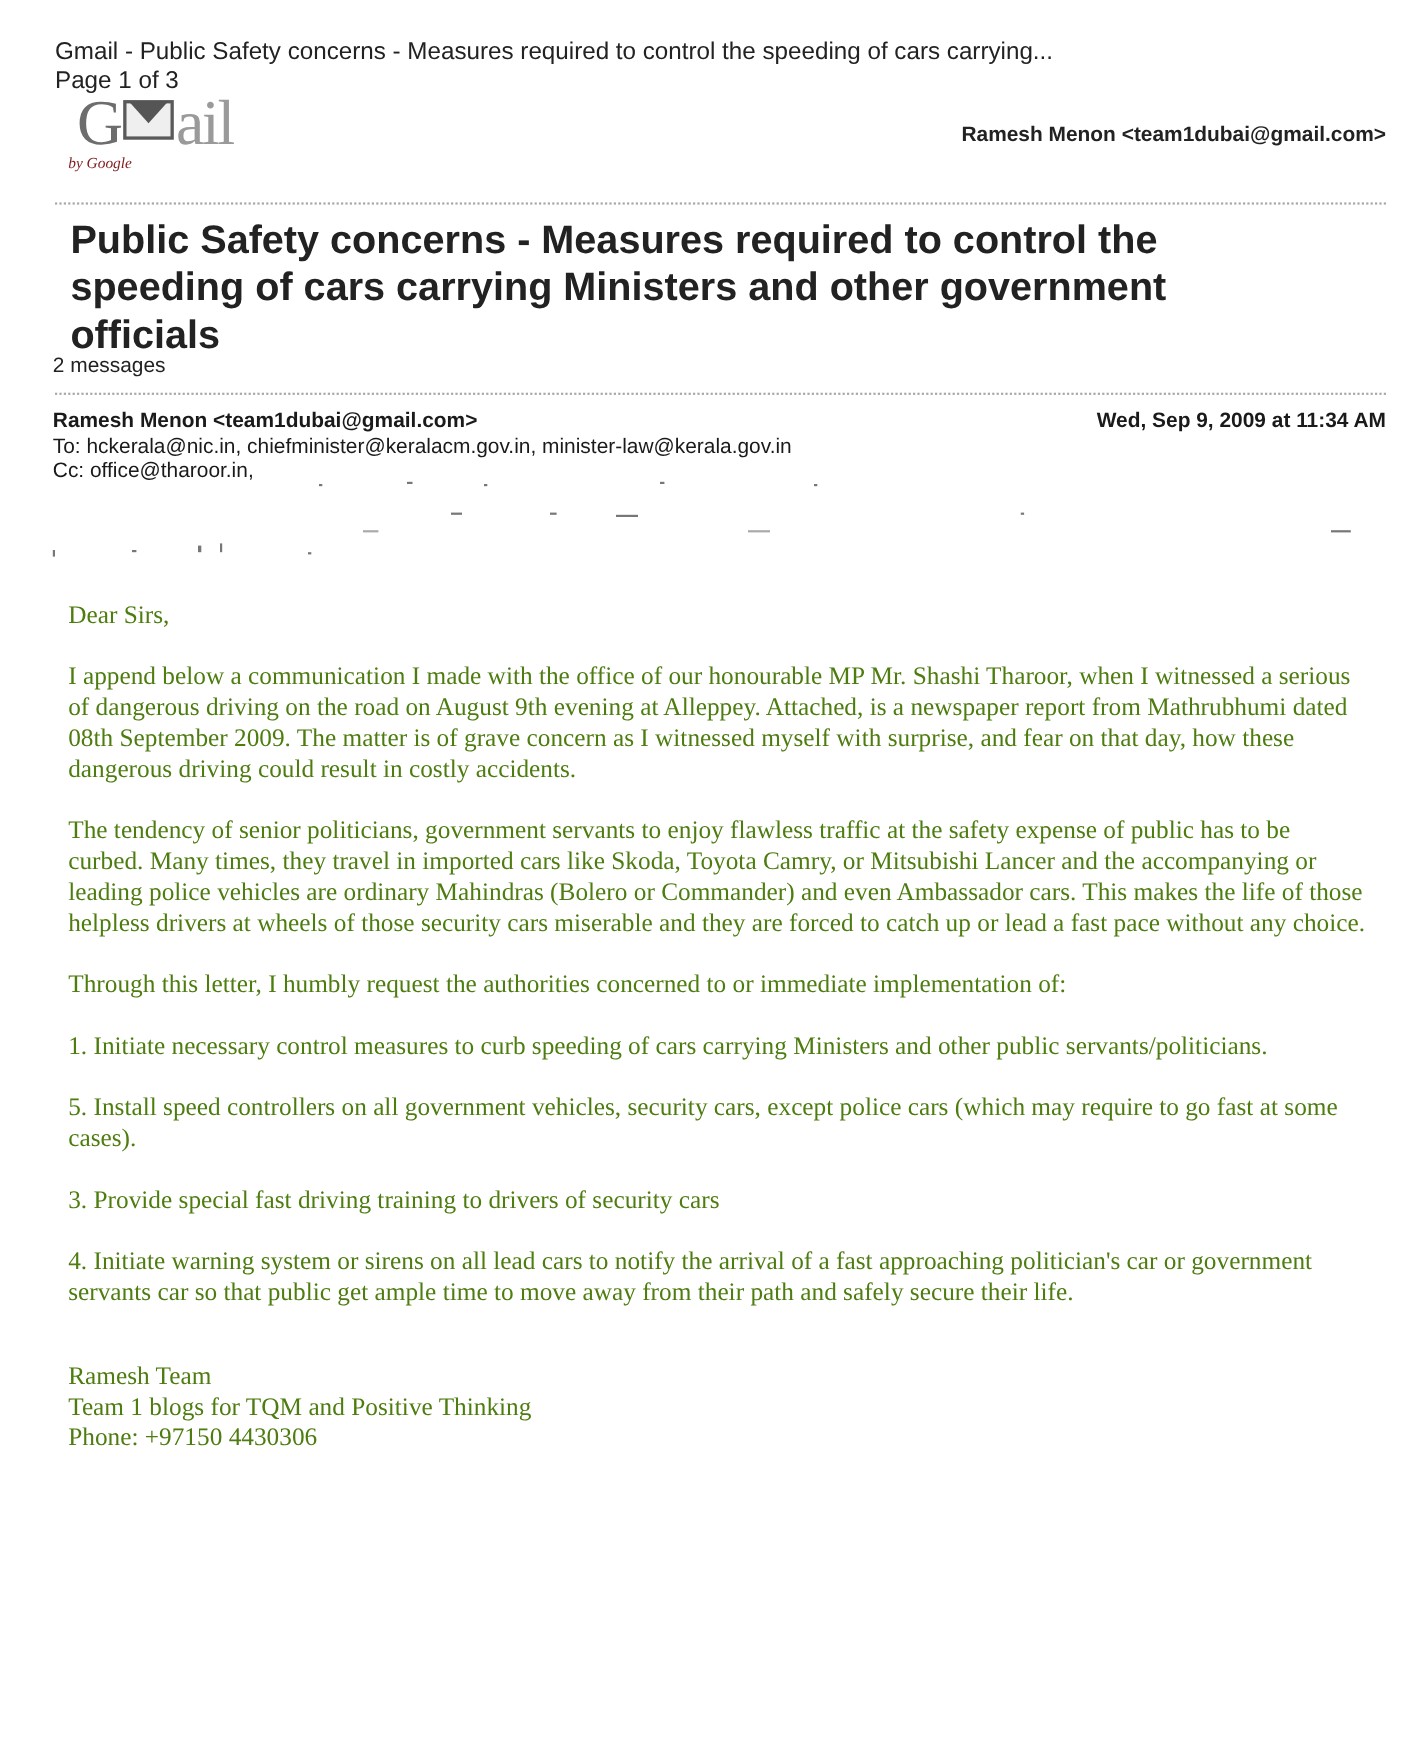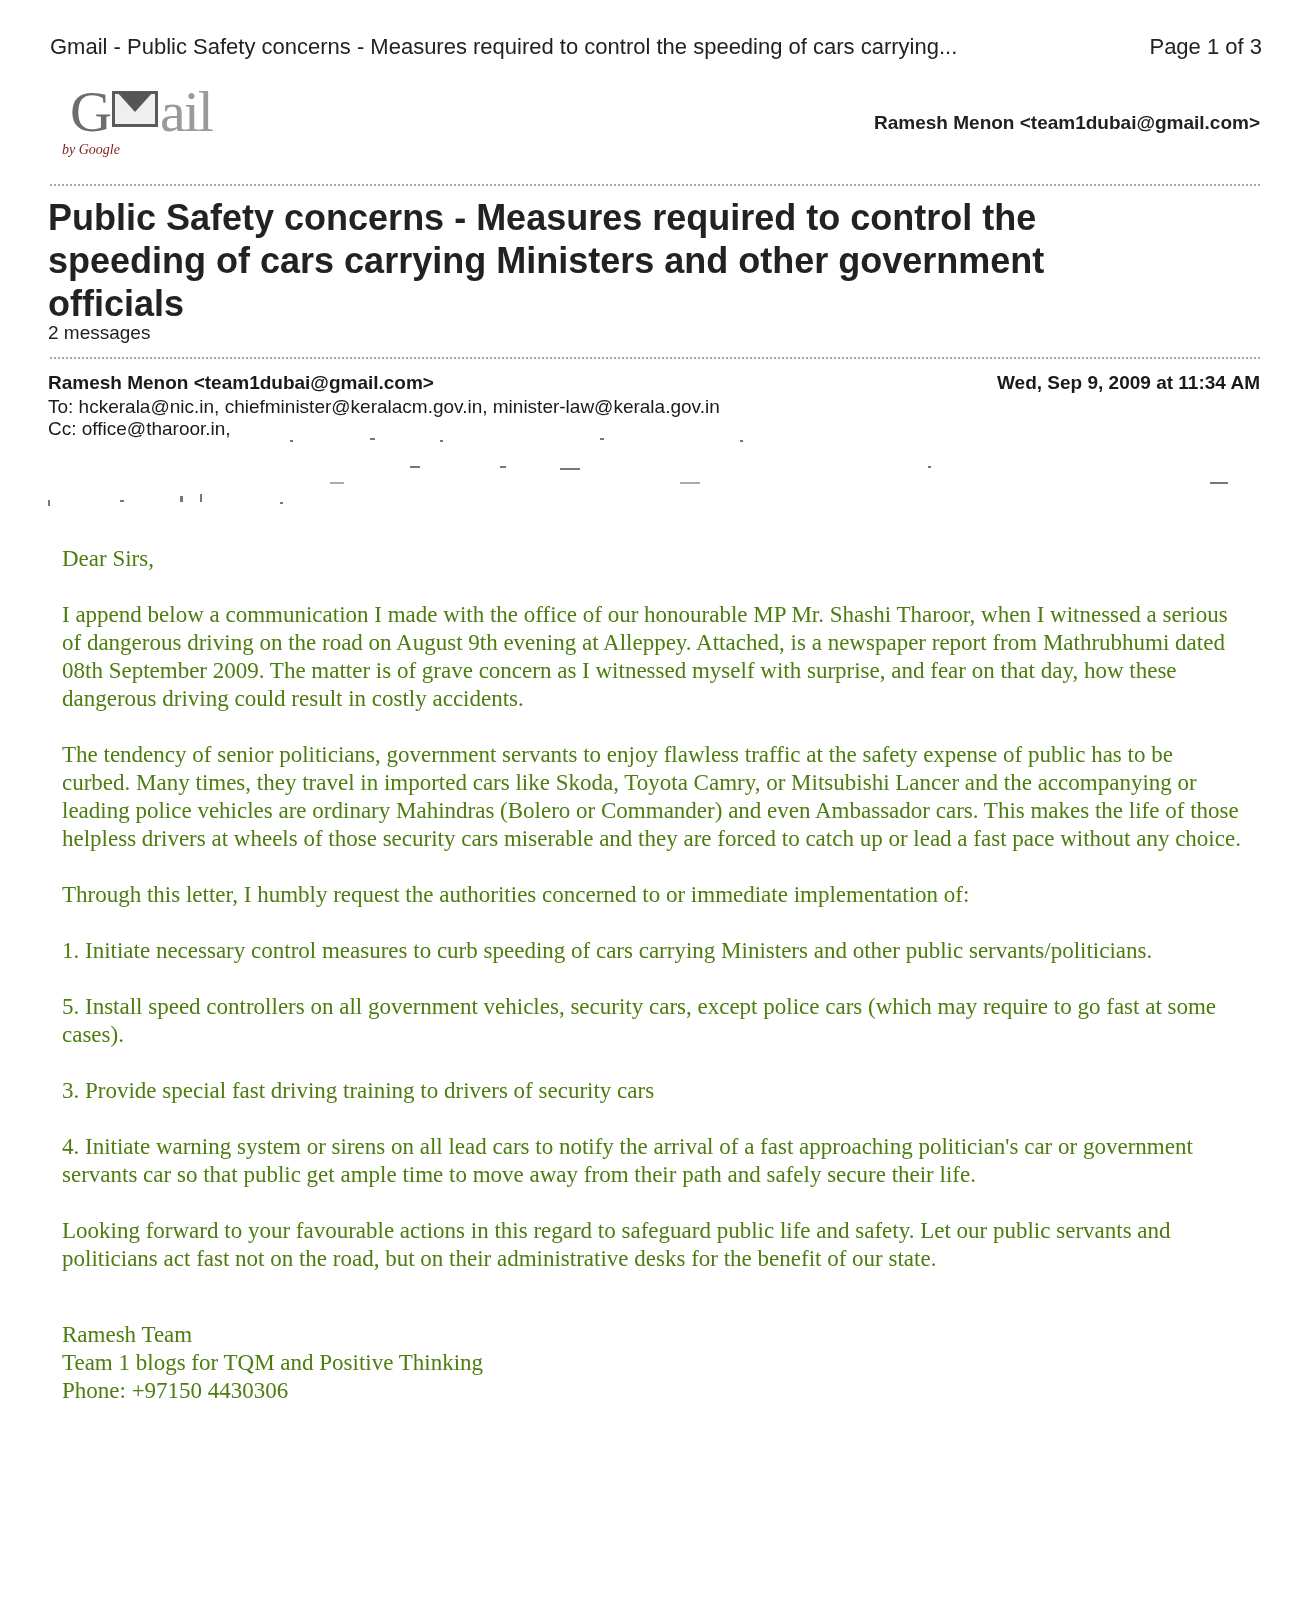--- a/index.html
+++ b/index.html
@@ -1,31 +1,31 @@
 <!DOCTYPE html>
 <html><head>
 <meta charset="utf-8">
 <style>
   html, body { margin: 0; padding: 0; background: #ffffff; }
   body { width: 1290px; height: 1600px; overflow: hidden; position: relative; color: #1a1a1a; }
-  .sans { font-family: "Liberation Sans", sans-serif; }
+  .sans { font-family: "Liberation Sans", sans-serif; flex-direction: column; }
   .serif { font-family: "Liberation Serif", serif; }
 
   .print-header { position: absolute; left: 50px; top: 34px; width: 1212px; font-size: 22px; display: flex; justify-content: space-between; color: #222; }
   .logo { position: absolute; left: 58px; top: 72px; width: 210px; height: 90px; }
   .logo-text { position: absolute; left: 12px; top: 0; font-family: "Liberation Serif", serif; font-size: 58px; line-height: 80px; color: #9a9a9a; letter-spacing: -2px; }
   .logo-g { color: #6d6d6d; }
   .logo-env { display: inline-block; width: 46px; height: 36px; border: 3px solid #5a5a5a; box-sizing: border-box; position: relative; vertical-align: 4px; margin: 0 2px; background: #efefef; }
   .logo-env::before { content: ""; position: absolute; left: 2px; top: -2px; width: 0; height: 0; border-left: 18px solid transparent; border-right: 18px solid transparent; border-top: 20px solid #555; }
   .logo-by { position: absolute; left: 4px; top: 70px; font-family: "Liberation Serif", serif; font-size: 14px; color: #7f1d1d; font-style: italic; }
   .account { position: absolute; right: 30px; top: 112px; font-size: 19px; font-weight: bold; color: #222; }
 
   .rule { position: absolute; left: 50px; width: 1210px; height: 0; border-top: 2px dotted #a8a8a8; }
 
-  .subject { position: absolute; left: 48px; top: 196px; width: 1120px; font-size: 36px; line-height: 43px; font-weight: bold; color: #222; margin: 0; }
+  .subject { position: absolute; left: 64px; top: 196px; width: 1120px; font-size: 36px; line-height: 43px; font-weight: bold; color: #222; margin: 0; }
   .msg-count { position: absolute; left: 48px; top: 322px; font-size: 19px; color: #222; }
 
   .from { position: absolute; left: 48px; top: 372px; font-size: 19px; font-weight: bold; }
   .date { position: absolute; right: 30px; top: 372px; font-size: 19px; font-weight: bold; }
   .to { position: absolute; left: 48px; top: 396px; font-size: 19px; }
   .cc { position: absolute; left: 48px; top: 418px; font-size: 19px; }
   .redacted { position: absolute; left: 40px; top: 440px; width: 1200px; height: 80px; }
   .speck { position: absolute; background: #777; height: 2px; }
 
   .body { position: absolute; left: 62px; top: 545px; width: 1180px; font-size: 23px; line-height: 28px; color: #4d7c0f; }
@@ -84,19 +84,18 @@
 
 <div class="body serif">
   <p>Dear Sirs,</p>
   <p>I append below a communication I made with the office of our honourable MP Mr. Shashi Tharoor, when I witnessed a serious of dangerous driving on the road on August 9th evening at Alleppey. Attached, is a newspaper report from Mathrubhumi dated 08th September 2009. The matter is of grave concern as I witnessed myself with surprise, and fear on that day, how these dangerous driving could result in costly accidents.</p>
   <p>The tendency of senior politicians, government servants to enjoy flawless traffic at the safety expense of public has to be curbed. Many times, they travel in imported cars like Skoda, Toyota Camry, or Mitsubishi Lancer and the accompanying or leading police vehicles are ordinary Mahindras (Bolero or Commander) and even Ambassador cars. This makes the life of those helpless drivers at wheels of those security cars miserable and they are forced to catch up or lead a fast pace without any choice.</p>
   <p>Through this letter, I humbly request the authorities concerned to or immediate implementation of:</p>
   <p>1. Initiate necessary control measures to curb speeding of cars carrying Ministers and other public servants/politicians.</p>
   <p>5. Install speed controllers on all government vehicles, security cars, except police cars (which may require to go fast at some cases).</p>
   <p>3. Provide special fast driving training to drivers of security cars</p>
   <p>4. Initiate warning system or sirens on all lead cars to notify the arrival of a fast approaching politician's car or government servants car so that public get ample time to move away from their path and safely secure their life.</p>
-  <p>Looking forward to your favourable actions in this regard to safeguard public life and safety. Let our public servants and politicians act fast not on the road, but on their administrative desks for the benefit of our state.</p>
   <div class="sig">
     <div>Ramesh Team</div>
     <div>Team 1 blogs for TQM and Positive Thinking</div>
     <div>Phone: +97150 4430306</div>
   </div>
 </div>
 
 </body></html>

